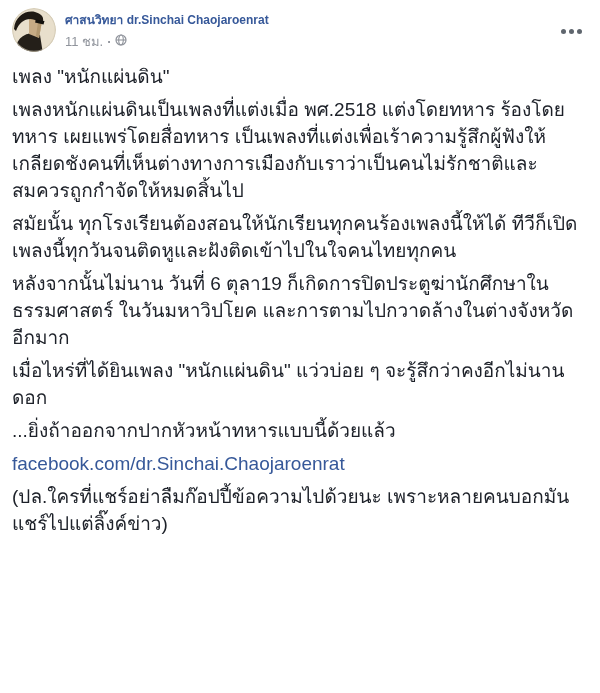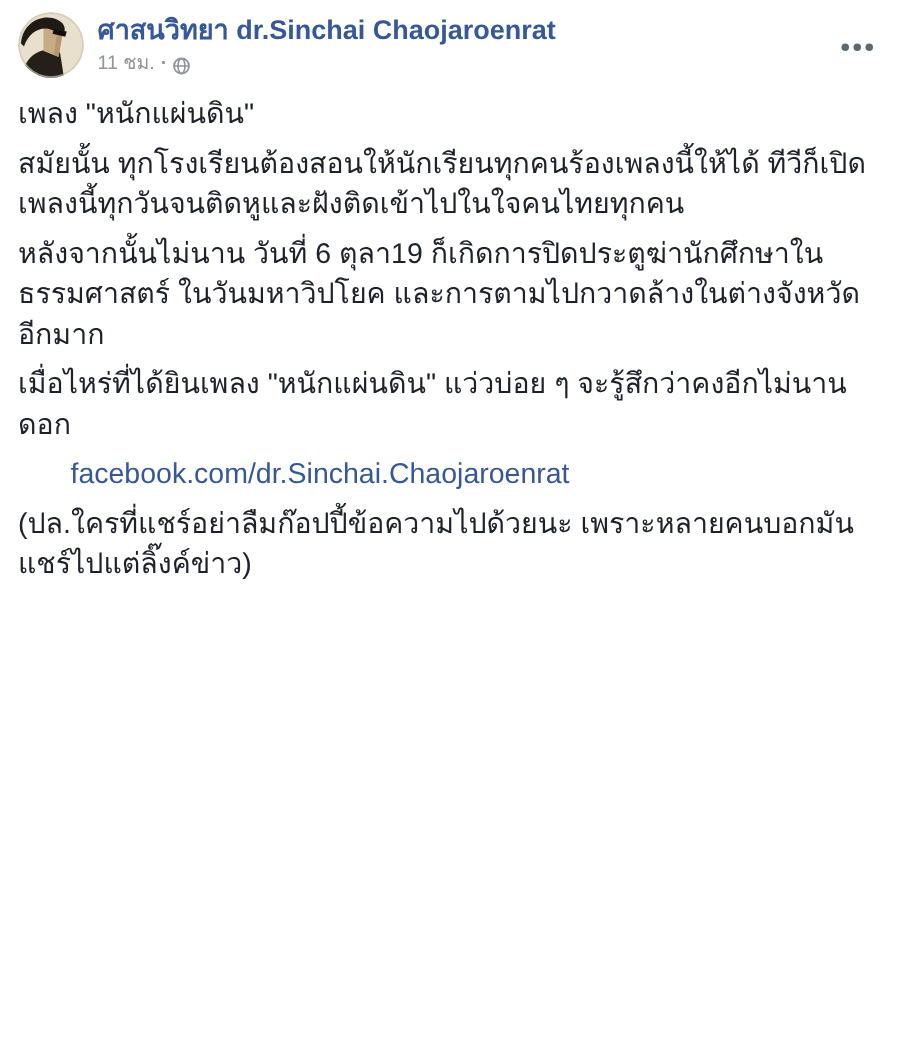--- a/index.html
+++ b/index.html
@@ -38,28 +38,28 @@
   .avatar svg { display: block; width: 44px; height: 44px; }
   .hmeta {
     margin-left: 9px;
     padding-top: 1px;
     min-width: 0;
   }
   .author {
     display: inline-block;
     color: var(--link-blue);
     font-weight: bold;
-    font-size: 18px;
+    font-size: 12px;
     line-height: 22px;
     text-decoration: none;
     cursor: pointer;
   }
   .sub {
     display: flex;
-    align-items: flex-end;
+    align-items: flex-start;
     gap: 4px;
     color: var(--muted-gray);
     font-size: 13px;
     line-height: 16px;
     margin-top: 3px;
   }
   .sub .ts { cursor: pointer; }
   .sub .sep { font-weight: bold; }
   .globe { display: inline-flex; align-items: center; }
   .globe svg { display: block; }
@@ -84,21 +84,20 @@
     font-size: 19px;
     line-height: 27px;
     color: var(--body-text);
     overflow-wrap: break-word;
   }
   .content p { margin: 0 0 6px 0; }
   .profile-link {
     color: var(--link-blue);
     text-decoration: none;
     cursor: pointer;
-    margin-left: 35px;
   }
 </style>
 </head>
 <body>
 
 <article class="post">
 
   <header class="post-header">
 
     <div class="avatar">
@@ -140,22 +139,24 @@
           <i></i>
           <i></i>
           <i></i>
         </span>
     </button>
 
   </header>
 
   <div class="content">
     <p>เพลง "หนักแผ่นดิน"</p>
+    <p>เพลงหนักแผ่นดินเป็นเพลงที่แต่งเมื่อ พศ.2518 แต่งโดยทหาร ร้องโดยทหาร เผยแพร่โดยสื่อทหาร เป็นเพลงที่แต่งเพื่อเร้าความรู้สึกผู้ฟังให้เกลียดชังคนที่เห็นต่างทางการเมืองกับเราว่าเป็นคนไม่รักชาติและสมควรถูกกำจัดให้หมดสิ้นไป</p>
     <p>สมัยนั้น ทุกโรงเรียนต้องสอนให้นักเรียนทุกคนร้องเพลงนี้ให้ได้ ทีวีก็เปิดเพลงนี้ทุกวันจนติดหูและฝังติดเข้าไปในใจคนไทยทุกคน</p>
     <p>หลังจากนั้นไม่นาน วันที่ 6 ตุลา19 ก็เกิดการปิดประตูฆ่านักศึกษาในธรรมศาสตร์ ในวันมหาวิปโยค และการตามไปกวาดล้างในต่างจังหวัดอีกมาก</p>
     <p>เมื่อไหร่ที่ได้ยินเพลง "หนักแผ่นดิน" แว่วบ่อย ๆ จะรู้สึกว่าคงอีกไม่นานดอก</p>
+    <p>...ยิ่งถ้าออกจากปากหัวหน้าทหารแบบนี้ด้วยแล้ว</p>
     <p>
       <a class="profile-link">facebook.com/dr.Sinchai.Chaojaroenrat</a>
     </p>
     <p>(ปล.ใครที่แชร์อย่าลืมก๊อปปี้ข้อความไปด้วยนะ เพราะหลายคนบอกมันแชร์ไปแต่ลิ๊งค์ข่าว)</p>
   </div>
 
 </article>
 
 </body></html>

